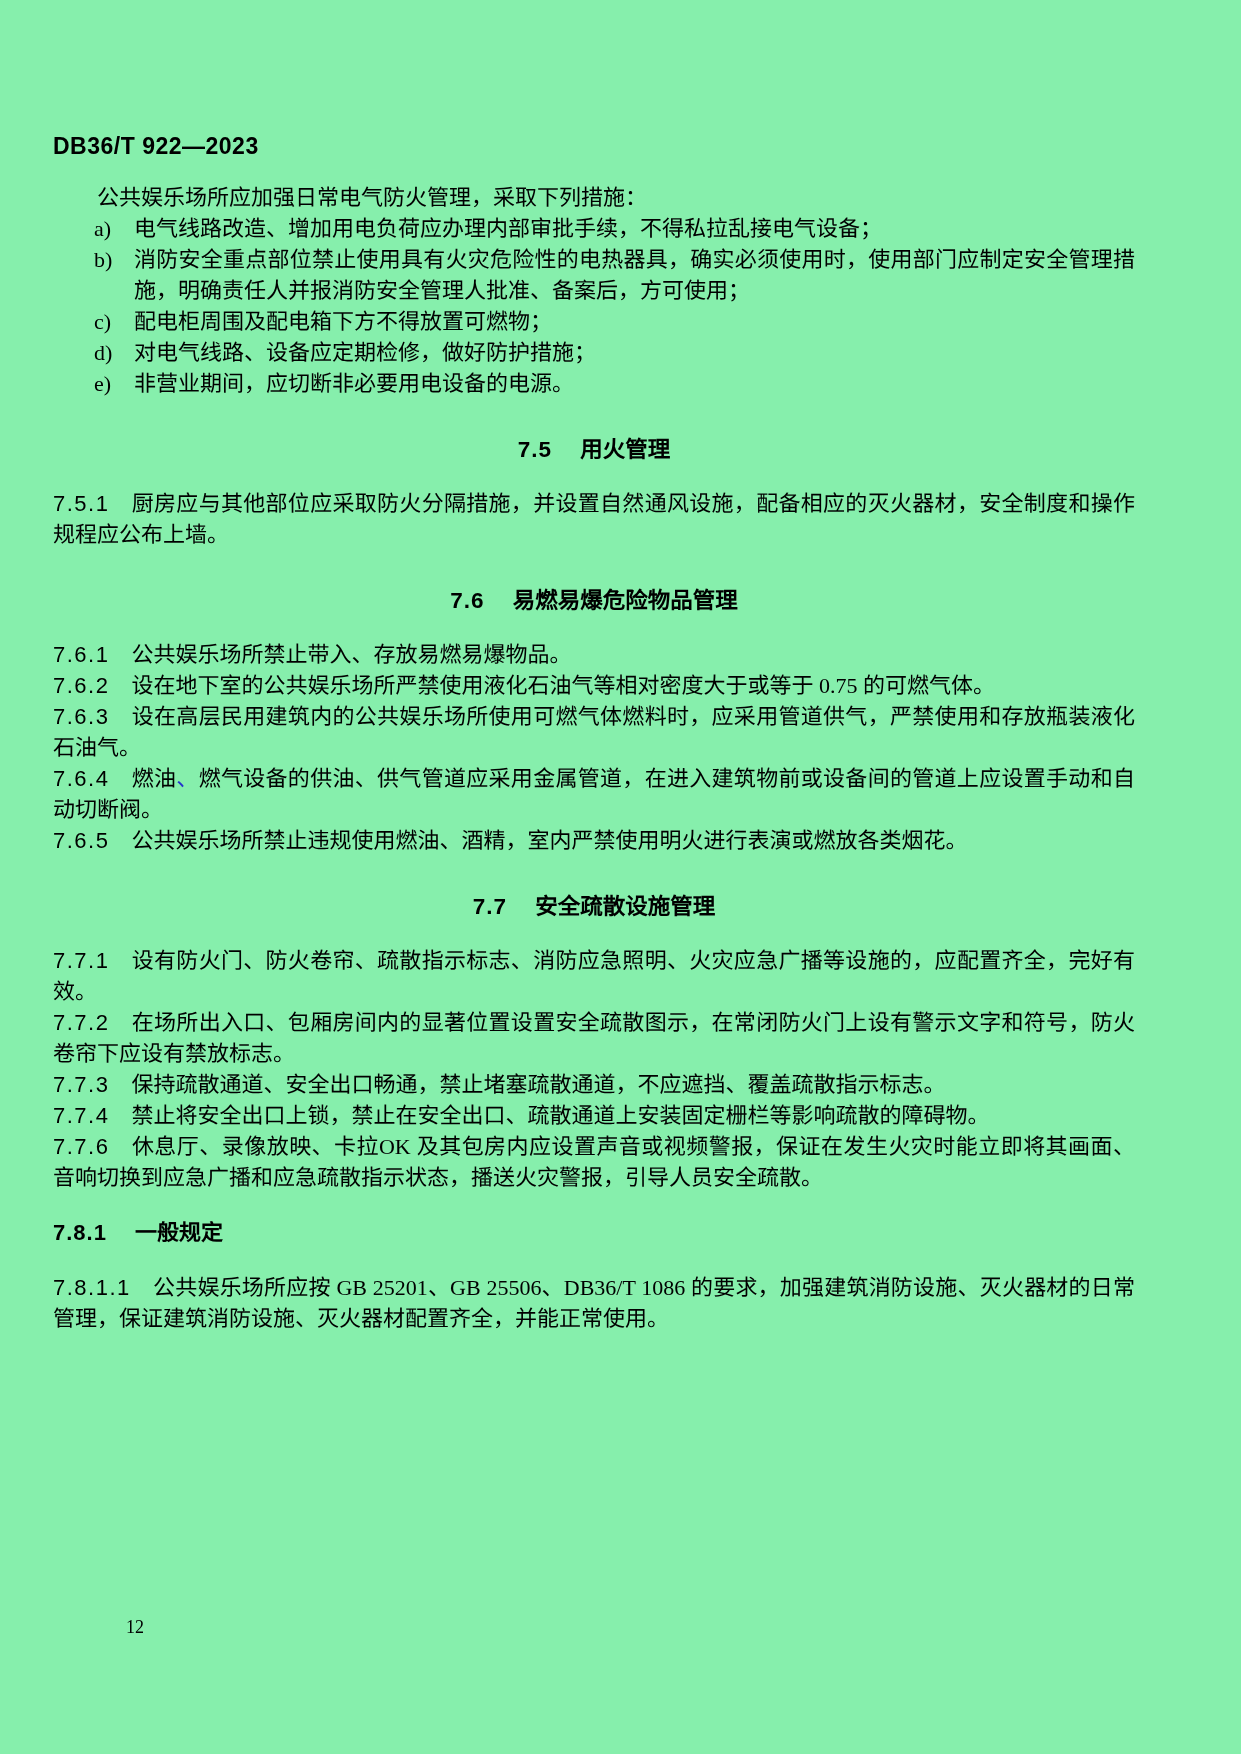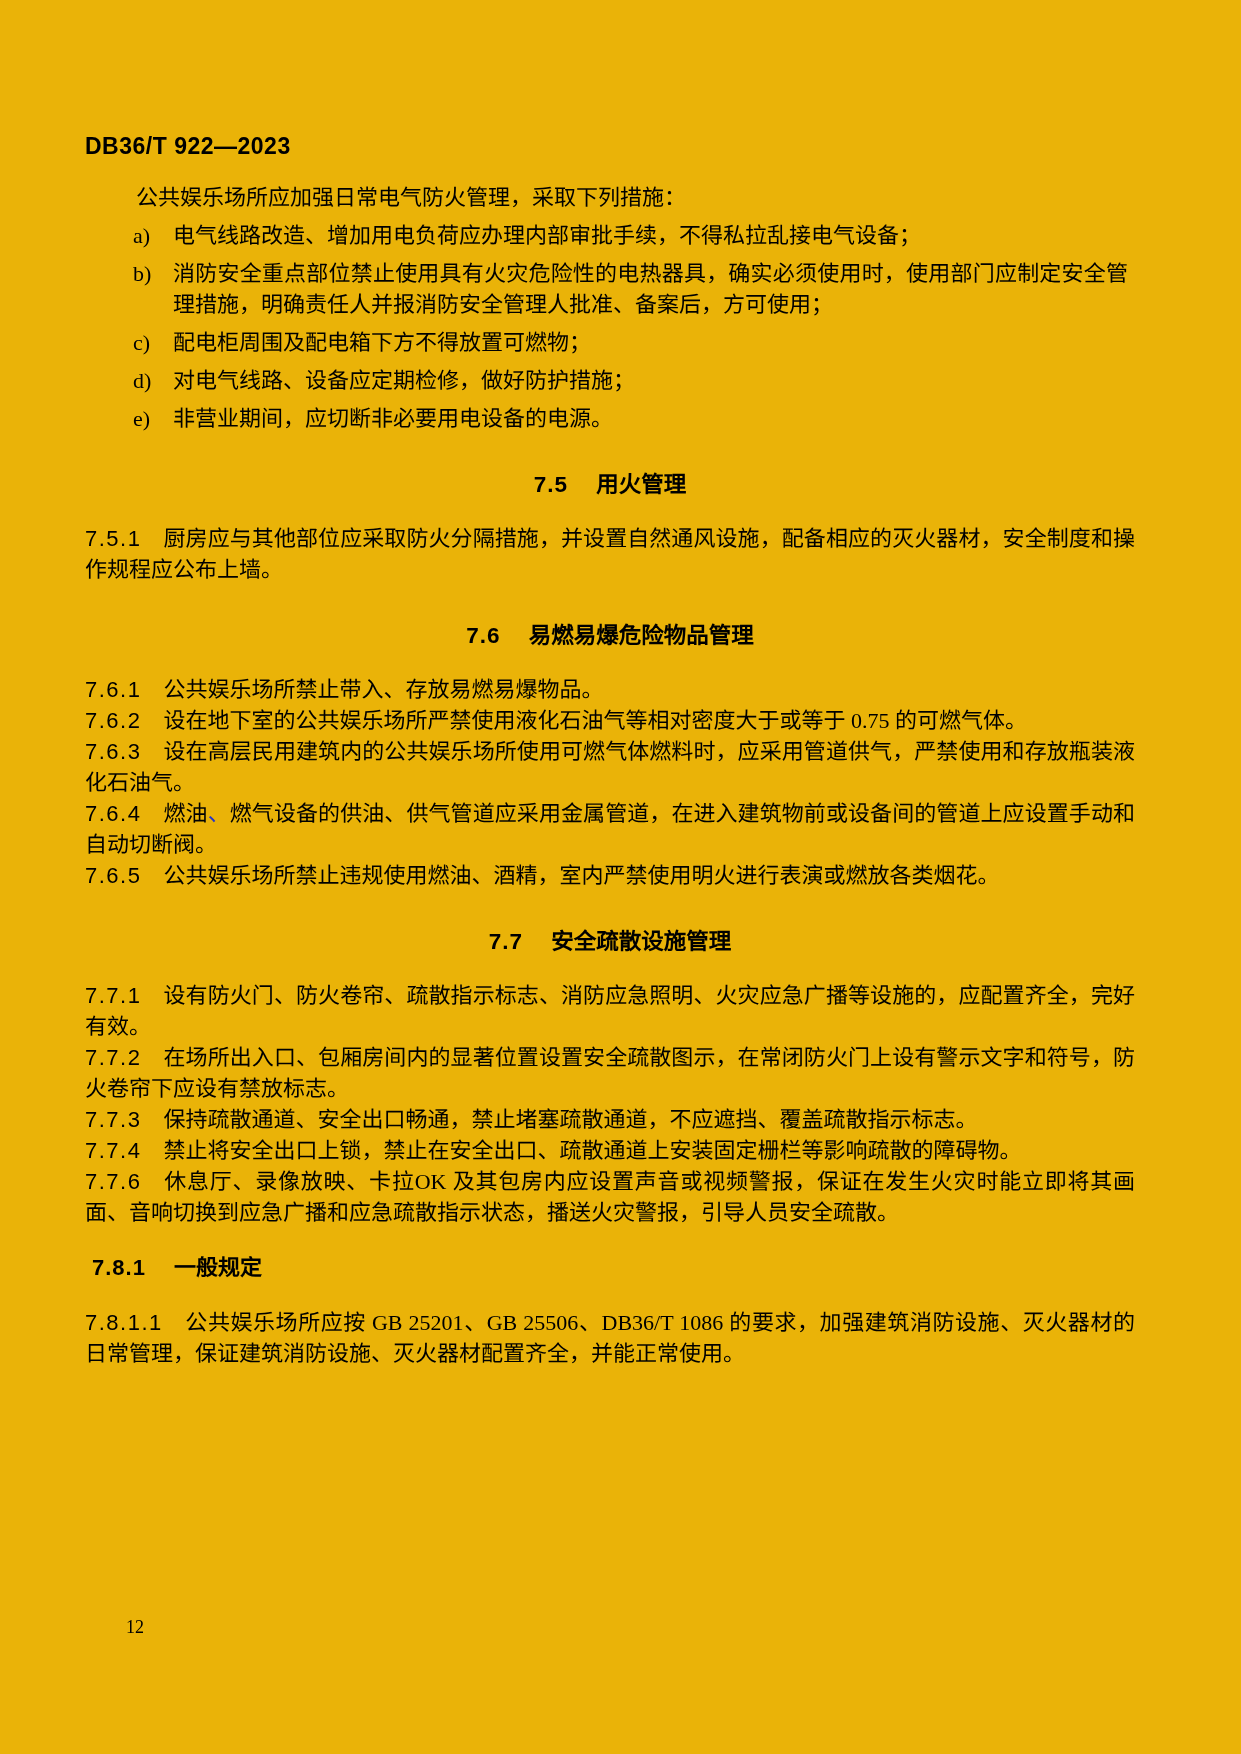--- a/index.html
+++ b/index.html
@@ -2,41 +2,41 @@
 <html lang="zh-CN"><head>
 <meta charset="utf-8">
 <style>
   html, body { margin: 0; padding: 0; background: #e8e8e8; }
 
   .page {
     position: relative;
     width: 1241px;
     height: 1754px;
     margin: 0 auto;
-    background: #eab308;
+    background: #86efac;
     box-sizing: border-box;
-    padding: 132px 106px 0 85px;
+    padding: 132px 106px 0 53px;
     font-family: "Liberation Serif", "DejaVu Serif", serif;
     font-size: 22px;
     line-height: 31px;
     color: #000000;
     overflow: hidden;
   }
 
   
   .doc-code {
     font-family: "Liberation Sans", "DejaVu Sans", sans-serif;
     font-weight: 600;
     font-size: 23px;
     letter-spacing: 0.5px;
     line-height: 28px;
     margin-bottom: 22px;
   }
 
-  p { margin: 7px; text-align: justify; }
+  p { margin: 0; text-align: justify; }
 
   .intro { text-indent: 2em; }
 
   
   .alpha-list { margin: 0; }
   .list-item {
     position: relative;
     padding-left: 81px;
     text-align: justify;
   }
@@ -54,21 +54,21 @@
     font-weight: bold;
     line-height: 31px;
     margin: 35px 0 23px 0;
     text-align: center;
   }
   .sub-heading {
     font-family: "Liberation Sans", "DejaVu Sans", sans-serif;
     font-size: 22px;
     font-weight: bold;
     line-height: 31px;
-    margin: 24px 0 24px 7px;
+    margin: 24px 0 24px 0;
     text-align: left;
   }
   .heading-num {
     font-weight: 600;
     margin-right: 28px;
     letter-spacing: 1px;
   }
 
   
   .clause { margin: 0; }

